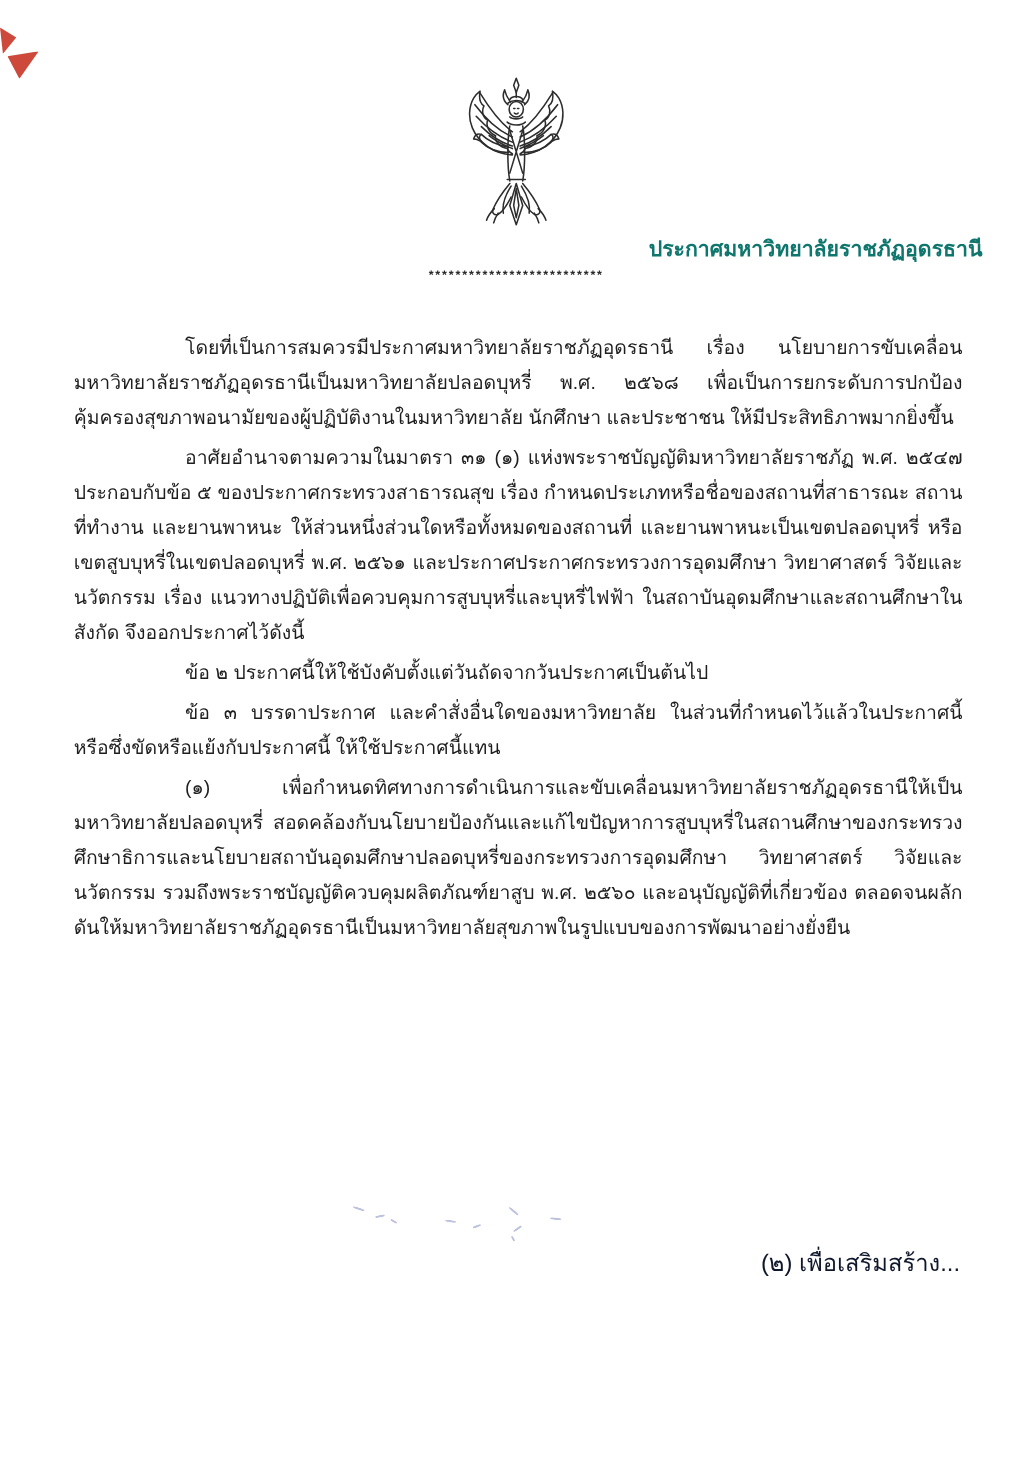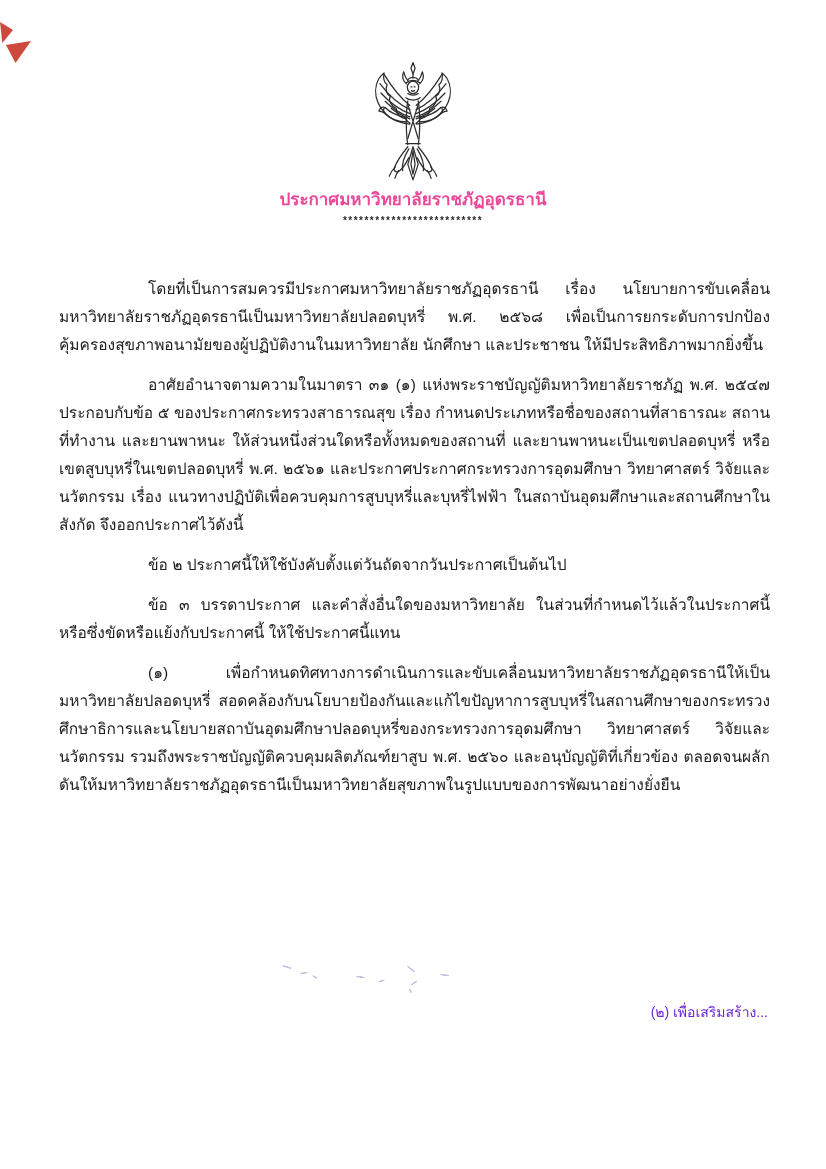--- a/index.html
+++ b/index.html
@@ -18,44 +18,44 @@
   .corner-mark.m2{left:6px;top:41px;width:25px;height:22px;
     clip-path:polygon(0 18%,100% 0,38% 100%);opacity:.92;}
 
   
   .emblem{position:absolute;top:61px;left:50%;transform:translateX(-50%);
     width:114px;height:124px;}
   .emblem svg{width:100%;height:100%;}
 
   
   .title-block{position:absolute;top:185px;left:40px;right:40px;text-align:center;}
-  .title-line{font-size:17px;font-weight:bold;line-height:29px;color:#ec4899;}
+  .title-line{font-size:17px;font-weight:bold;line-height:29px;color:#0f766e;text-align:right;}
   .title-divider{font-size:10px;letter-spacing:1.5px;line-height:12px;color:#2a2a2a;
     margin-top:1px;font-weight:bold;}
 
   
   .body-block{position:absolute;top:263px;left:59px;right:56px;}
-  .para{font-size:15.5px;line-height:28px;text-indent:89px;margin:12px 0 4px 0;
+  .para{font-size:15.5px;line-height:28px;text-indent:89px;margin:2px 0 4px 0;
     text-align:justify;color:#1e1e1e;}
 
   
   .pen-marks{position:absolute;left:278px;top:960px;width:200px;height:36px;}
   .pen{position:absolute;border-top:2px solid #6f7ab8;opacity:.45;border-radius:50%;}
   .p1{left:4px;top:6px;width:10px;transform:rotate(18deg);}
   .p2{left:22px;top:12px;width:8px;transform:rotate(-12deg);}
   .p3{left:34px;top:16px;width:6px;transform:rotate(30deg);}
   .p4{left:78px;top:16px;width:9px;transform:rotate(8deg);}
   .p5{left:100px;top:20px;width:7px;transform:rotate(-20deg);}
   .p6{left:128px;top:8px;width:10px;transform:rotate(40deg);}
   .p7{left:132px;top:22px;width:8px;transform:rotate(-35deg);}
   .p8{left:162px;top:14px;width:9px;transform:rotate(5deg);}
   .p9{left:130px;top:30px;width:5px;transform:rotate(60deg);}
 
-  .continuation{position:absolute;top:999px;right:58px;font-size:14px;
-    color:#6d28d9;line-height:26px;}
+  .continuation{position:absolute;top:999px;right:58px;font-size:19px;
+    color:#0f172a;line-height:26px;}
 </style>
 </head>
 <body>
 
 <div class="page">
 
   <div class="corner-mark m1"></div>
   <div class="corner-mark m2"></div>
 
   <div class="emblem">

